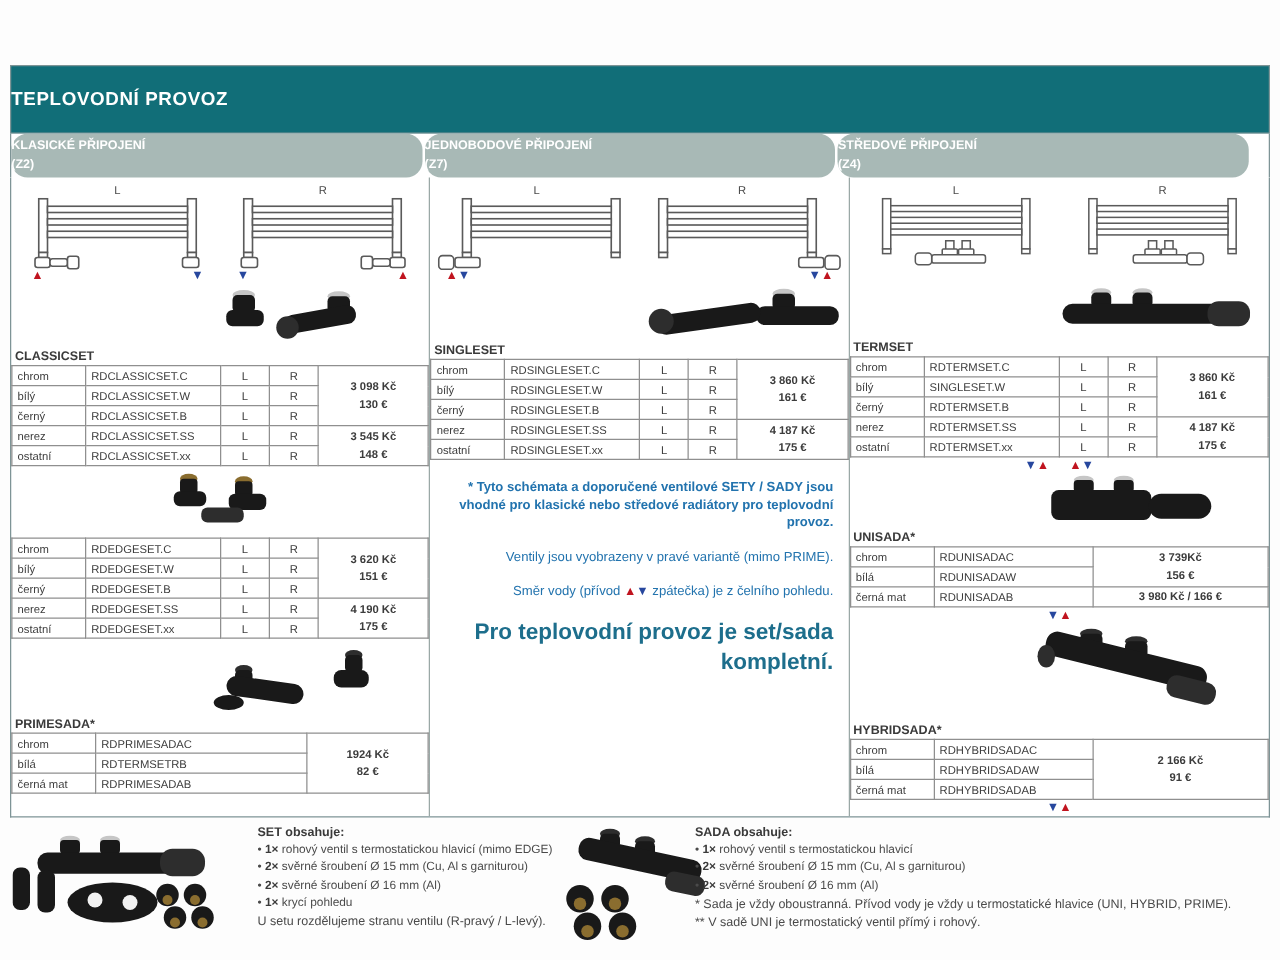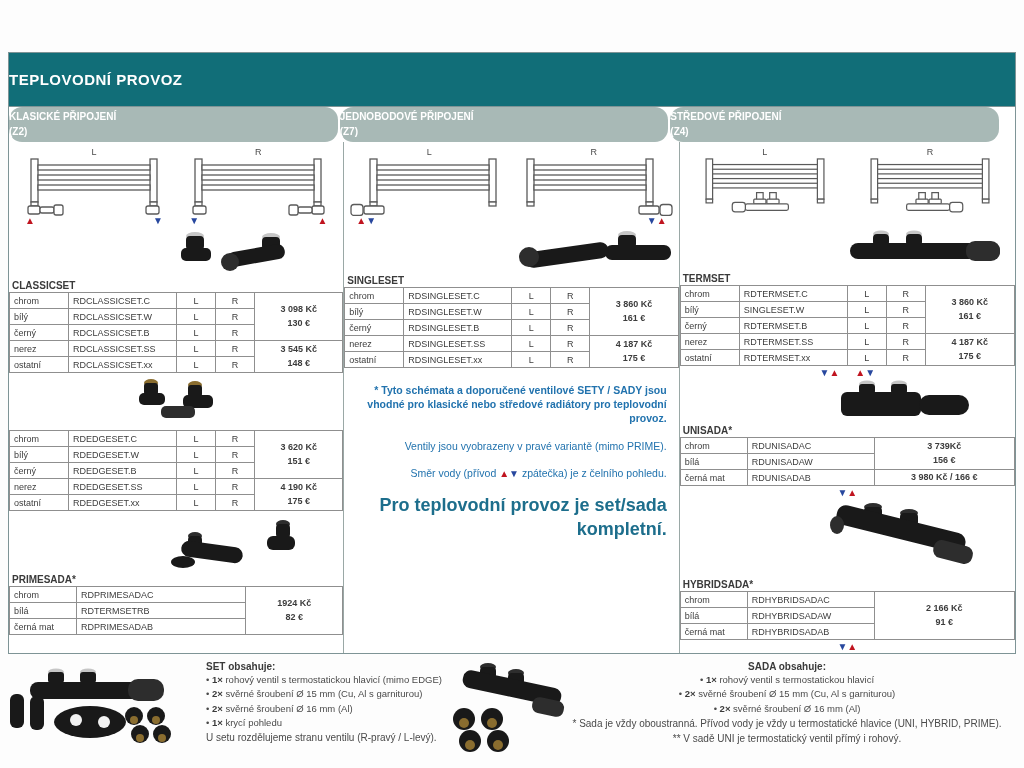--- a/index.html
+++ b/index.html
@@ -602,21 +602,21 @@
       <circle class="blob" cx="24" cy="62" r="11"></circle>
         <circle class="brass" cx="24" cy="66" r="5"></circle>
       <circle class="blob" cx="52" cy="62" r="11"></circle>
         <circle class="brass" cx="52" cy="66" r="5"></circle>
       <circle class="blob" cx="30" cy="84" r="11"></circle>
         <circle class="brass" cx="30" cy="88" r="5"></circle>
       <circle class="blob" cx="58" cy="84" r="11"></circle>
         <circle class="brass" cx="58" cy="88" r="5"></circle>
     </svg>
 
-    <div class="lg-abs" style="left:548px;top:7px;width:462px;text-align:center;">
+    <div class="lg-abs" style="left:548px;top:7px;width:462px;">
       <div class="lg-title">SADA obsahuje:</div>
       <div class="lg-item"><span>•</span> <b>1×</b> <span>rohový ventil s termostatickou hlavicí</span></div>
       <div class="lg-item"><span>•</span> <b>2×</b> <span>svěrné šroubení Ø 15 mm (Cu, Al s garniturou)</span></div>
       <div class="lg-item"><span>•</span> <b>2×</b> <span>svěrné šroubení Ø 16 mm (Al)</span></div>
       <div class="lg-note">* Sada je vždy oboustranná. Přívod vody je vždy u termostatické hlavice (UNI, HYBRID, PRIME).</div>
       <div class="lg-note">** V sadě UNI je termostatický ventil přímý i rohový.</div>
     </div>
 
     <div class="lg-abs example" style="left:2px;top:143px;">
       <b>Příklad obj. č.:</b>

